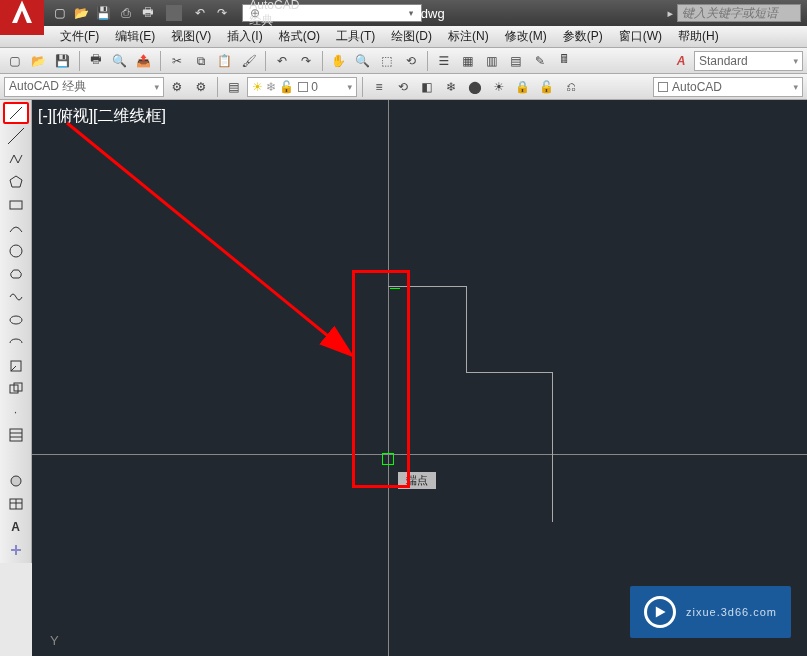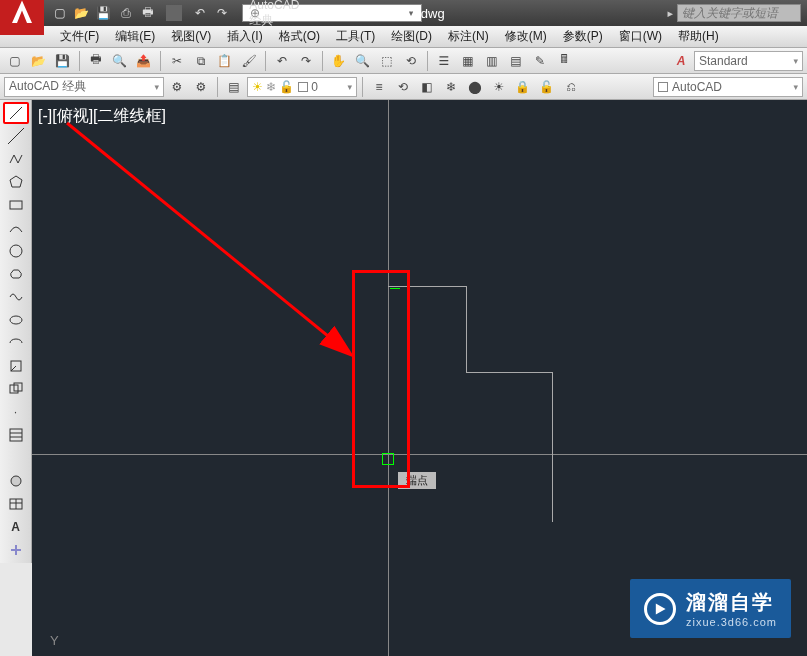--- a/index.html
+++ b/index.html
@@ -298,17 +298,16 @@
 
   <div class="ucs">Y</div>
 
   <div class="watermark">
     <div class="play">
         <svg width="14" height="14" viewBox="0 0 10 10">
           <path d="M2 1 L9 5 L2 9 Z" fill="#fff"></path>
         </svg>
       </div>
     <div>
-      <div class="txt-main">溜溜自学</div>
       <div class="txt-sub">zixue.3d66.com</div>
     </div>
   </div>
 </div>
 
 </body></html>

